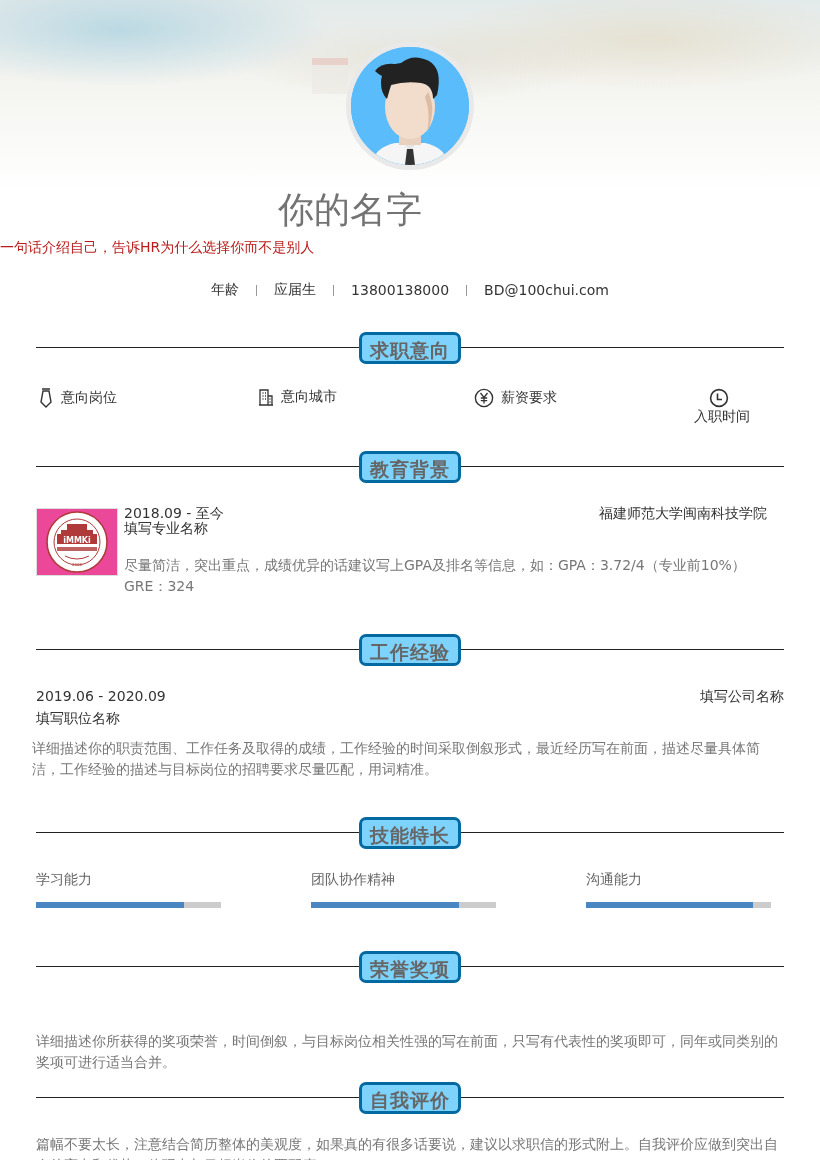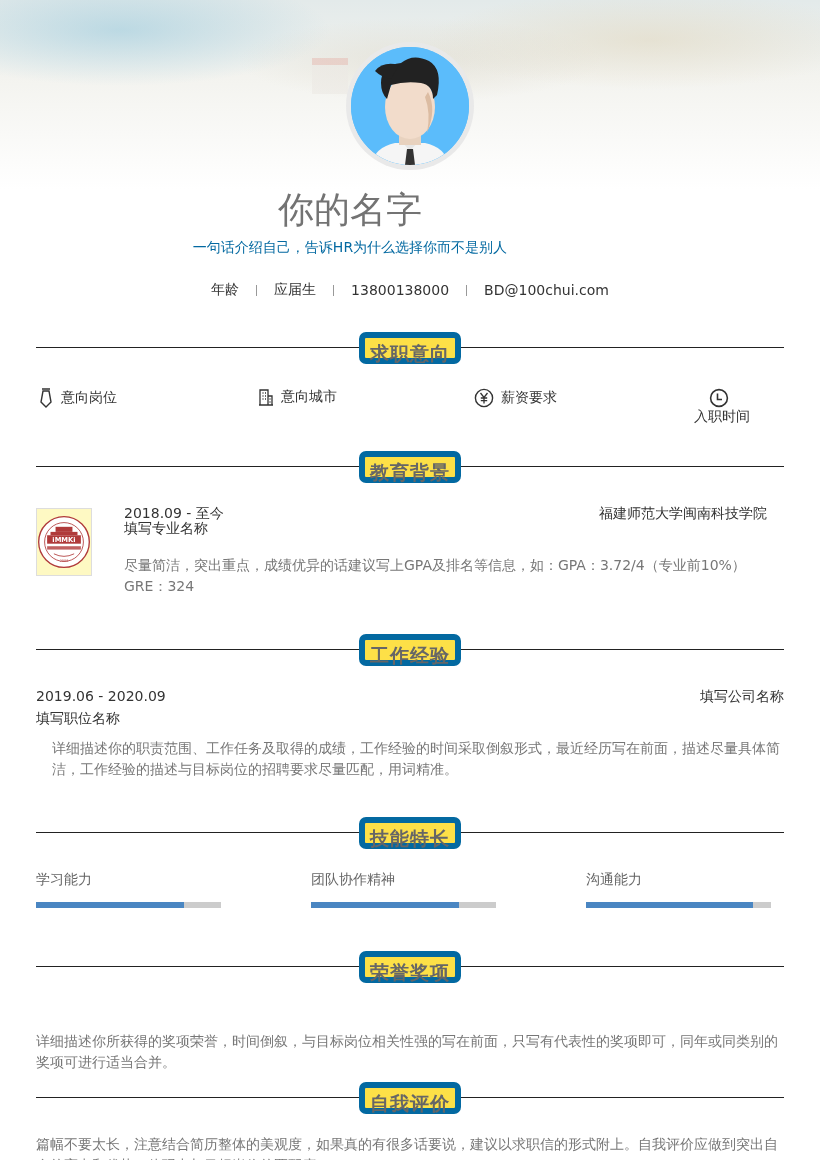--- a/index.html
+++ b/index.html
@@ -14,33 +14,33 @@
       linear-gradient(to bottom, rgba(215,225,225,0.7) 0%, rgba(235,235,228,0.6) 40%, rgba(255,255,255,1) 100%);
     z-index:0;
   }
   .building { position:absolute; left:312px; top:58px; width:36px; height:36px; background:linear-gradient(#e6c0b8 0 20%, #ece9e4 20%); opacity:0.6; z-index:0; }
   .avatar {
     position:absolute; left:346px; top:42px; width:128px; height:128px; border-radius:50%;
     background:#e9e9e9; z-index:2; padding:5px;
   }
   .avatar-inner { width:118px; height:118px; border-radius:50%; background:#5bbcfb; overflow:hidden; position:relative; }
   .name { position:absolute; top:186px; left:0; width:700px; text-align:center; font-size:36px; color:#737373; z-index:2; }
-  .tagline { position:absolute; top:239px; left:0; width:700px; text-align:center; font-size:14px; color:#0369a1; z-index:2; }
+  .tagline { position:absolute; top:239px; left:0; width:700px; font-size:14px; color:#b91c1c; z-index:2; }
   .contacts { position:absolute; top:281px; left:0; width:820px; display:flex; justify-content:center; align-items:center; font-size:14px; color:#333; z-index:2; }
   .contacts .sep { display:inline-block; width:1px; height:11px; background:#999; margin:0 17px; }
   .section-head { position:absolute; left:36px; width:748px; height:32px; }
   .section-head .line { position:absolute; left:0; right:0; top:15px; height:1px; background:#222; }
   .section-head .title {
-    position:absolute; left:323px; top:0; width:102px; height:32px; border:6px solid #0369a1; border-radius:7px;
-    background:#fde047; text-align:center; font-size:19px; font-weight:bold; color:#666; line-height:30px; letter-spacing:1px;
+    position:absolute; left:323px; top:0; width:102px; height:32px; border:3px solid #0369a1; border-radius:7px;
+    background:#7dd3fc; text-align:center; font-size:19px; font-weight:bold; color:#666; line-height:30px; letter-spacing:1px;
   }
   .intent { position:absolute; top:388px; left:36px; width:748px; height:22px; font-size:14px; color:#333; }
   .intent-item { position:absolute; top:0; display:flex; align-items:center; }
   .intent-item svg { margin-right:7px; }
-  .edu-logo { position:absolute; left:36px; top:508px; width:56px; height:68px; border:1px solid #ddd; background:#fef9c3; display:flex; align-items:center; justify-content:center; }
+  .edu-logo { position:absolute; left:36px; top:508px; width:82px; height:68px; border:1px solid #ddd; background:#ec4899; display:flex; align-items:center; justify-content:center; }
   .bold { font-weight:normal; color:#333; }
   .abs { position:absolute; }
   .desc { font-size:14px; color:#777; line-height:21px; }
   .skill { position:absolute; top:871px; width:185px; }
   .skill .label { font-size:14px; color:#666; }
   .skill .bar { margin-top:13px; width:185px; height:6px; background:#ccc; position:relative; }
   .skill .fill { position:absolute; left:0; top:0; height:6px; background:#4a86c2; }
 </style>
 </head>
 <body>
@@ -137,21 +137,21 @@
 <div class="abs desc" style="left:124px; top:555px; width:660px;">尽量简洁，突出重点，成绩优异的话建议写上GPA及排名等信息，如：GPA：3.72/4（专业前10%） GRE：324</div>
 
 <div class="section-head" style="top:634px;">
   <div class="line"></div>
   <div class="title">工作经验</div>
 </div>
 
 <div class="abs bold" style="left:36px; top:688px; font-size:14px;">2019.06 - 2020.09</div>
 <div class="abs bold" style="left:36px; top:710px; font-size:14px;">填写职位名称</div>
 <div class="abs bold" style="right:36px; top:688px; font-size:14px; text-align:right;">填写公司名称</div>
-<div class="abs desc" style="left:52px; top:738px; width:748px;">详细描述你的职责范围、工作任务及取得的成绩，工作经验的时间采取倒叙形式，最近经历写在前面，描述尽量具体简洁，工作经验的描述与目标岗位的招聘要求尽量匹配，用词精准。</div>
+<div class="abs desc" style="left:32px; top:738px; width:748px;">详细描述你的职责范围、工作任务及取得的成绩，工作经验的时间采取倒叙形式，最近经历写在前面，描述尽量具体简洁，工作经验的描述与目标岗位的招聘要求尽量匹配，用词精准。</div>
 
 <div class="section-head" style="top:817px;">
   <div class="line"></div>
   <div class="title">技能特长</div>
 </div>
 
 <div class="skill" style="left:36px;">
   <div class="label">学习能力</div>
   <div class="bar">
       <div class="fill" style="width:80%;"></div>

